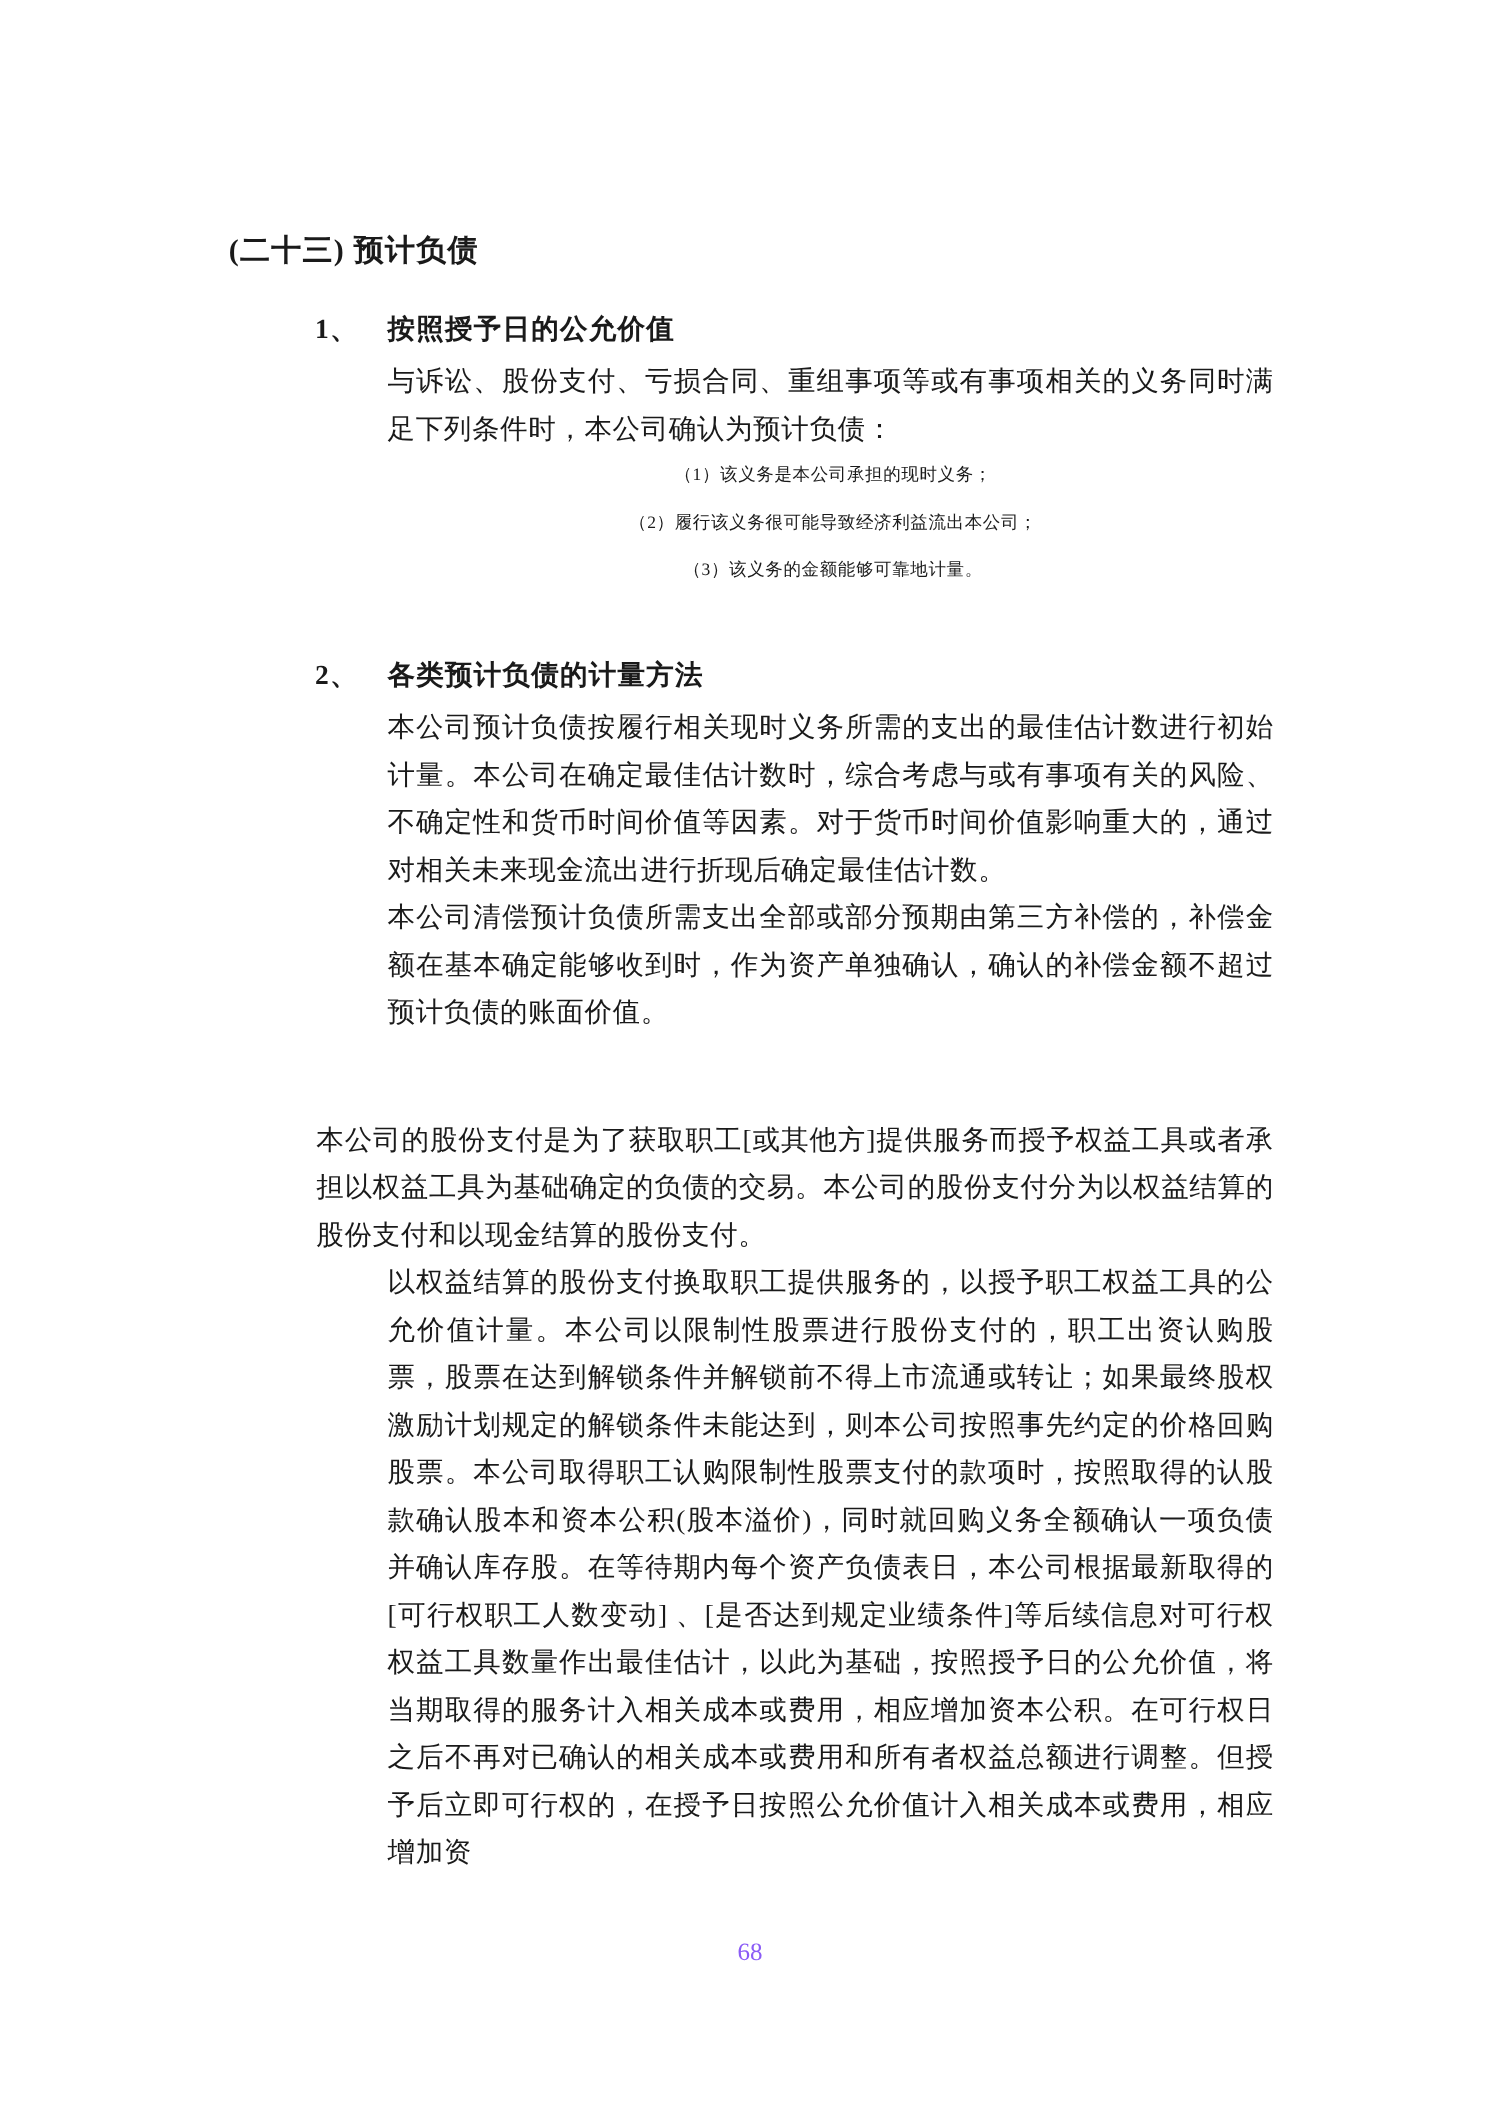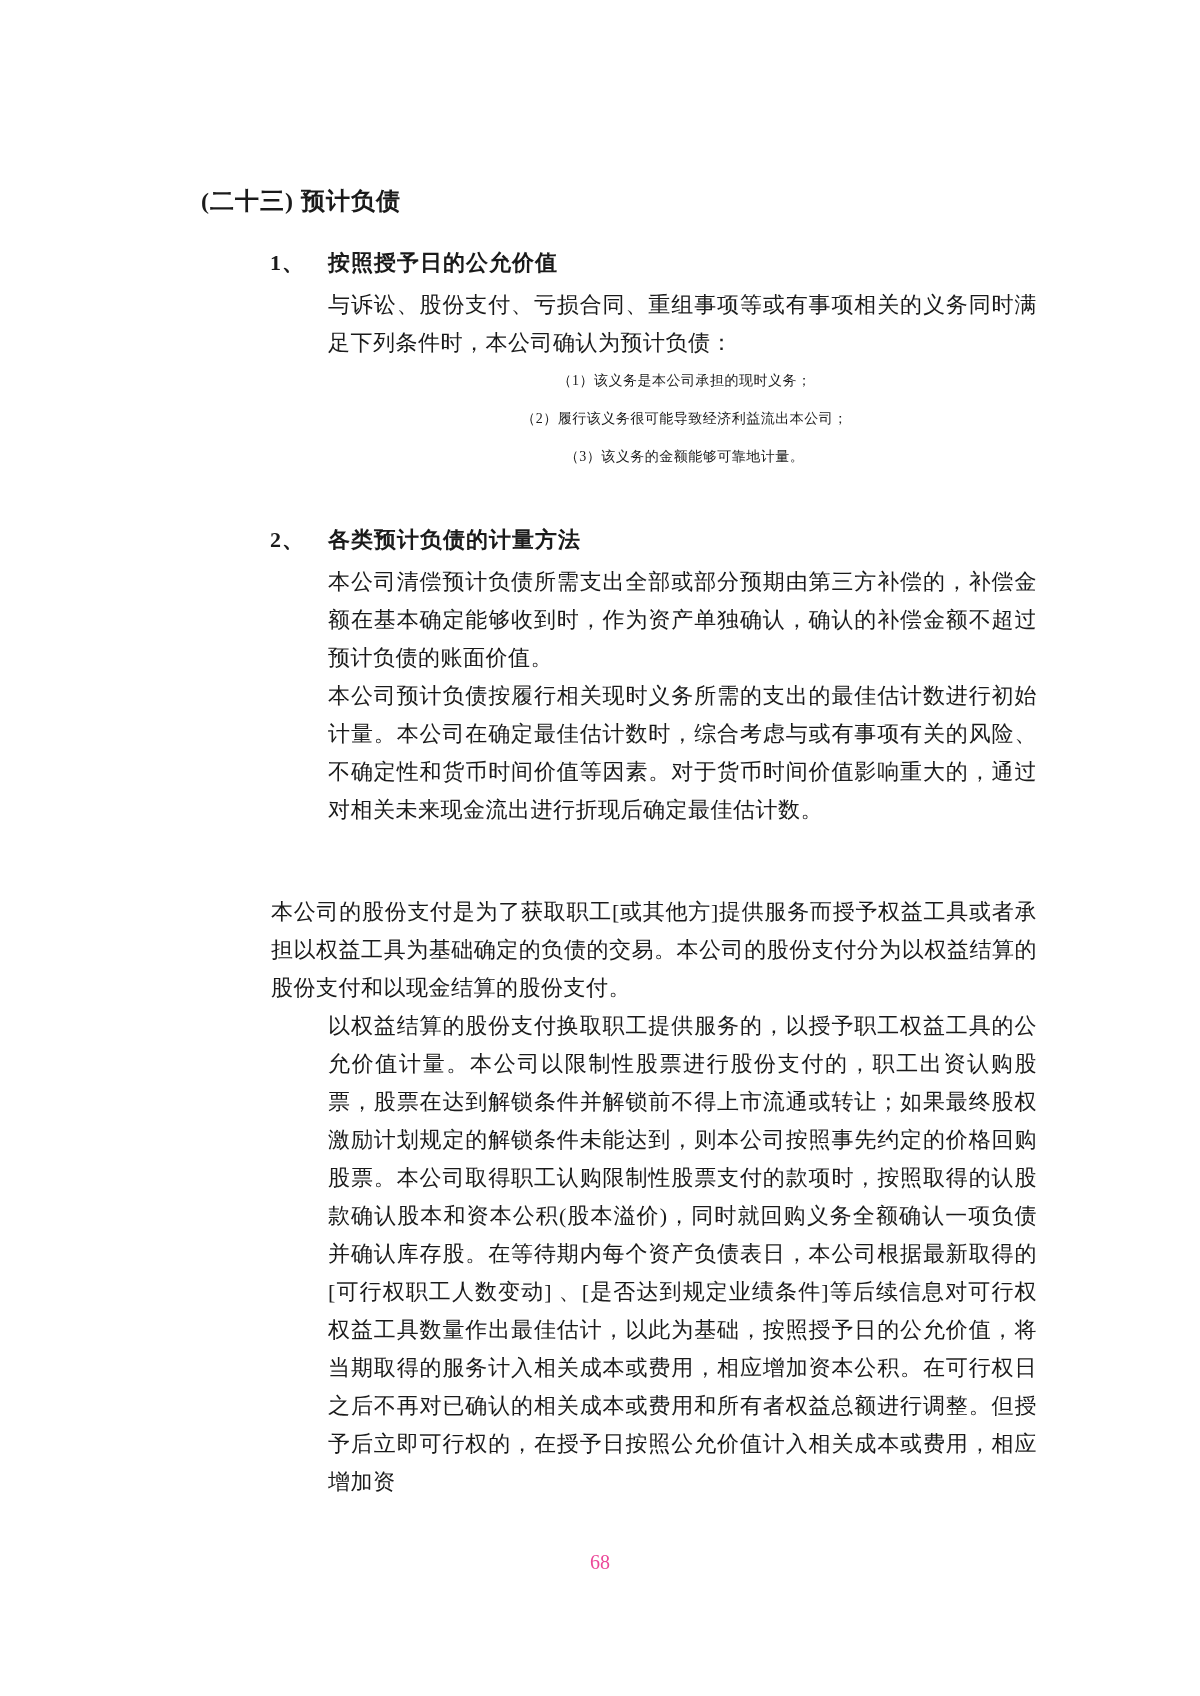--- a/index.html
+++ b/index.html
@@ -12,21 +12,21 @@
     width: 1200px;
     height: 1696px;
     margin: 0 auto;
     background: #ffffff;
     color: #1a1a1a;
     font-family: "Liberation Serif", serif;
     overflow: hidden;
   }
   .content {
     position: absolute;
-    left: 201px;
+    left: 183px;
     top: 186px;
     width: 838px;
   }
   .section-heading {
     font-size: 24px;
     font-weight: 700;
     line-height: 30px;
     margin: 0;
     letter-spacing: 1px;
   }
@@ -82,21 +82,21 @@
     letter-spacing: 1px;
   }
   .page-footer {
     position: absolute;
     top: 1549px;
     left: 0;
     width: 100%;
     text-align: center;
     font-size: 20px;
     line-height: 26px;
-    color: #ec4899;
+    color: #8b5cf6;
   }
 </style>
 </head>
 <body>
 
 <div class="page">
   <div class="content">
 
     <section class="sec-23">
       <h2 class="section-heading">(二十三) 预计负债</h2>
@@ -110,22 +110,22 @@
         <p class="list-item">（1）该义务是本公司承担的现时义务；</p>
         <p class="list-item">（2）履行该义务很可能导致经济利益流出本公司；</p>
         <p class="list-item">（3）该义务的金额能够可靠地计量。</p>
       </div>
 
       <div class="num-item item-2">
         <div class="item-head">
           <span class="num">2、</span>
           <span class="item-title">各类预计负债的计量方法</span>
         </div>
+        <p class="body-par">本公司预计负债按履行相关现时义务所需的支出的最佳估计数进行初始计量。本公司在确定最佳估计数时，综合考虑与或有事项有关的风险、不确定性和货币时间价值等因素。对于货币时间价值影响重大的，通过对相关未来现金流出进行折现后确定最佳估计数。</p>
         <p class="body-par">本公司清偿预计负债所需支出全部或部分预期由第三方补偿的，补偿金额在基本确定能够收到时，作为资产单独确认，确认的补偿金额不超过预计负债的账面价值。</p>
-        <p class="body-par">本公司预计负债按履行相关现时义务所需的支出的最佳估计数进行初始计量。本公司在确定最佳估计数时，综合考虑与或有事项有关的风险、不确定性和货币时间价值等因素。对于货币时间价值影响重大的，通过对相关未来现金流出进行折现后确定最佳估计数。</p>
       </div>
     </section>
 
     <section class="sec-24">
       <p class="intro-par">本公司的股份支付是为了获取职工[或其他方]提供服务而授予权益工具或者承担以权益工具为基础确定的负债的交易。本公司的股份支付分为以权益结算的股份支付和以现金结算的股份支付。</p>
       <p class="body-par">以权益结算的股份支付换取职工提供服务的，以授予职工权益工具的公允价值计量。本公司以限制性股票进行股份支付的，职工出资认购股票，股票在达到解锁条件并解锁前不得上市流通或转让；如果最终股权激励计划规定的解锁条件未能达到，则本公司按照事先约定的价格回购股票。本公司取得职工认购限制性股票支付的款项时，按照取得的认股款确认股本和资本公积(股本溢价)，同时就回购义务全额确认一项负债并确认库存股。在等待期内每个资产负债表日，本公司根据最新取得的[可行权职工人数变动] 、[是否达到规定业绩条件]等后续信息对可行权权益工具数量作出最佳估计，以此为基础，按照授予日的公允价值，将当期取得的服务计入相关成本或费用，相应增加资本公积。在可行权日之后不再对已确认的相关成本或费用和所有者权益总额进行调整。但授予后立即可行权的，在授予日按照公允价值计入相关成本或费用，相应增加资</p>
     </section>
 
   </div>
 

